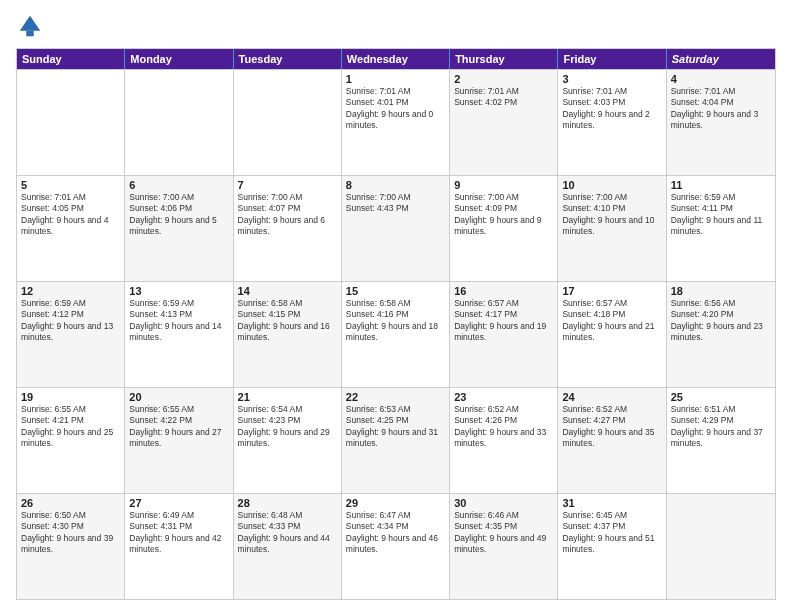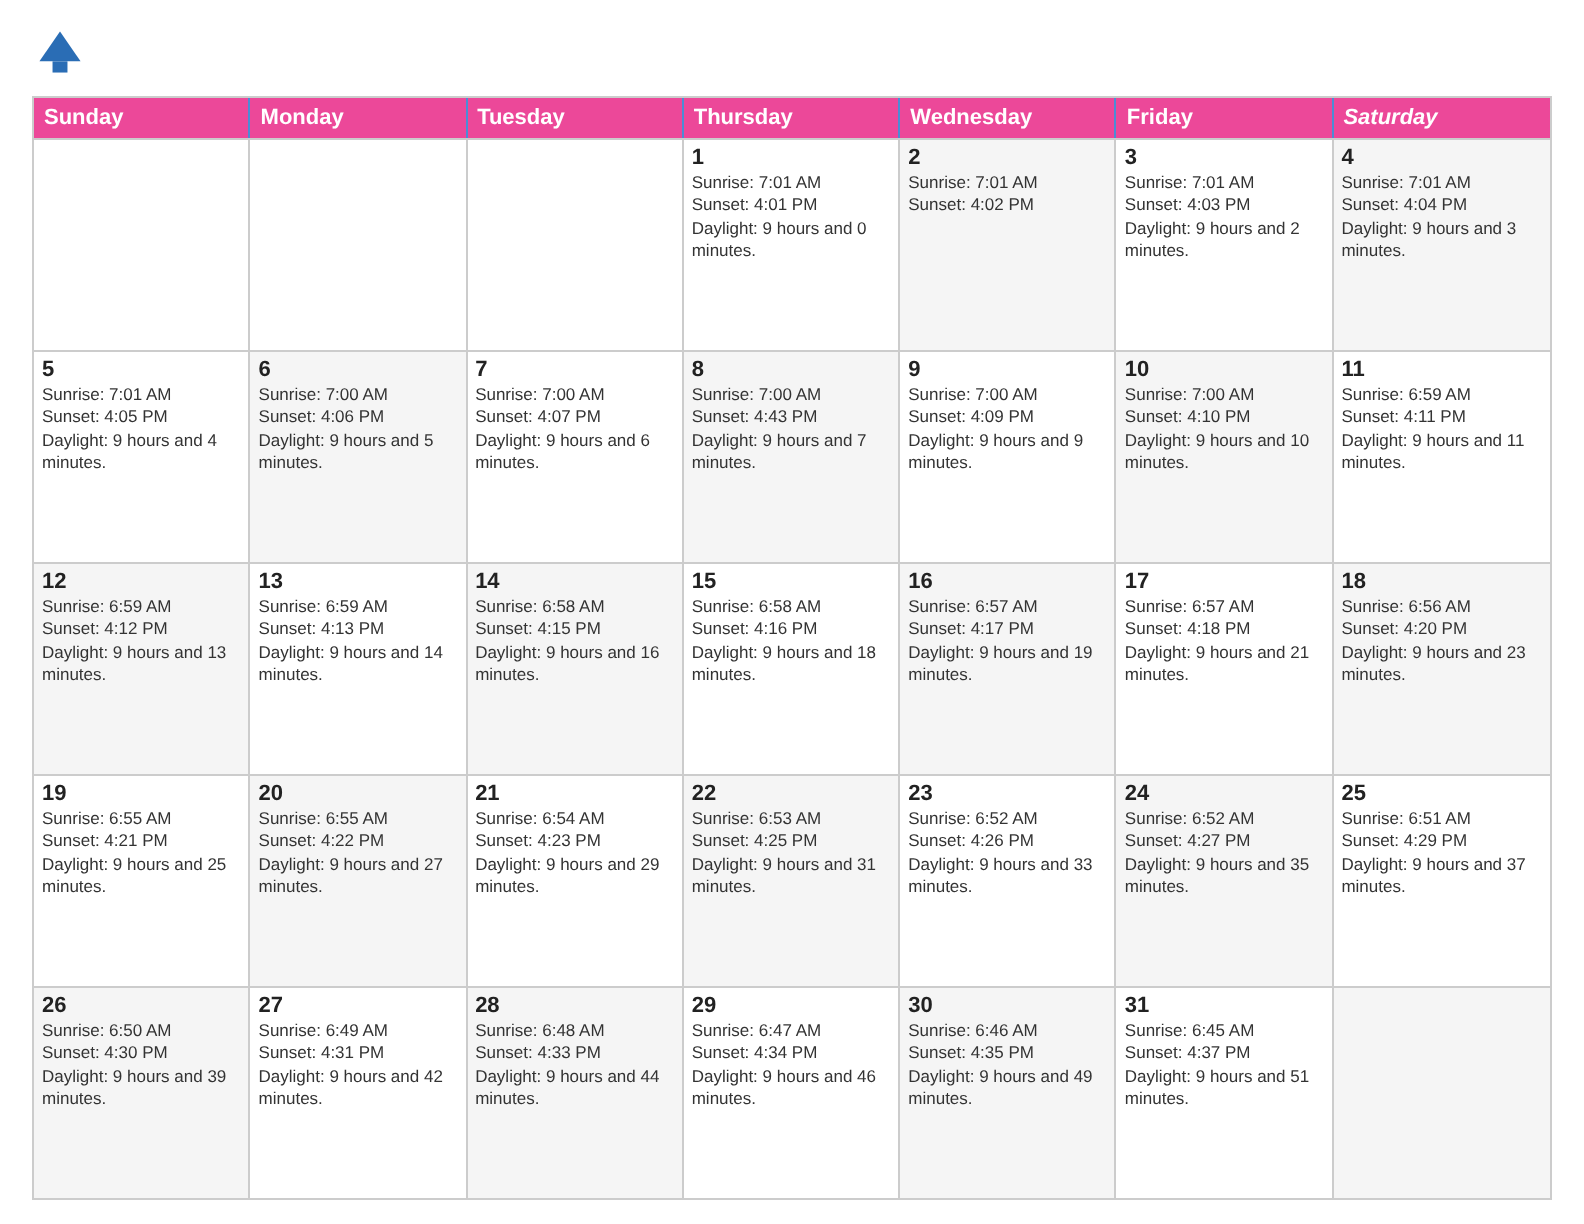--- a/index.html
+++ b/index.html
@@ -62,21 +62,21 @@
     }
     .calendar {
       flex: 1;
       display: flex;
       flex-direction: column;
       border: 1px solid #ccc;
     }
     .cal-header-row {
       display: grid;
       grid-template-columns: repeat(7, 1fr);
-      background: #ec4899;
+      background: #4c1d95;
     }
     .cal-header-cell {
       color: #fff;
       font-size: 11px;
       font-weight: bold;
       padding: 4px 5px;
       text-align: left;
       border-right: 1px solid #4a8dd5;
     }
     .cal-header-cell:last-child { border-right: none; font-style: italic; }
@@ -133,22 +133,22 @@
       <div class="cal-title"></div>
       <div class="cal-subtitle"></div>
     </div>
   </div>
 
   <div class="calendar">
     <div class="cal-header-row">
     <div class="cal-header-cell">Sunday</div>
         <div class="cal-header-cell">Monday</div>
         <div class="cal-header-cell">Tuesday</div>
+        <div class="cal-header-cell">Wednesday</div>
         <div class="cal-header-cell">Thursday</div>
-        <div class="cal-header-cell">Wednesday</div>
         <div class="cal-header-cell">Friday</div>
         <div class="cal-header-cell">Saturday</div>
       </div>
     <div class="cal-body">
     <div class="cal-row">
           <div class="cal-cell"></div>
           <div class="cal-cell"></div>
           <div class="cal-cell"></div>
           <div class="cal-cell">
             <span class="day-num">1</span>
@@ -190,21 +190,20 @@
           <div class="cal-cell">
             <span class="day-num">7</span>
             <span class="cell-line">Sunrise: 7:00 AM</span>
             <span class="cell-line">Sunset: 4:07 PM</span>
             <span class="cell-line">Daylight: 9 hours and 6 minutes.</span>
           </div>
           <div class="cal-cell shaded">
             <span class="day-num">8</span>
             <span class="cell-line">Sunrise: 7:00 AM</span>
             <span class="cell-line">Sunset: 4:43 PM</span>
-            <span class="cell-line">Daylight: 9 hours and 7 minutes.</span>
           </div>
           <div class="cal-cell">
             <span class="day-num">9</span>
             <span class="cell-line">Sunrise: 7:00 AM</span>
             <span class="cell-line">Sunset: 4:09 PM</span>
             <span class="cell-line">Daylight: 9 hours and 9 minutes.</span>
           </div>
           <div class="cal-cell shaded">
             <span class="day-num">10</span>
             <span class="cell-line">Sunrise: 7:00 AM</span>

